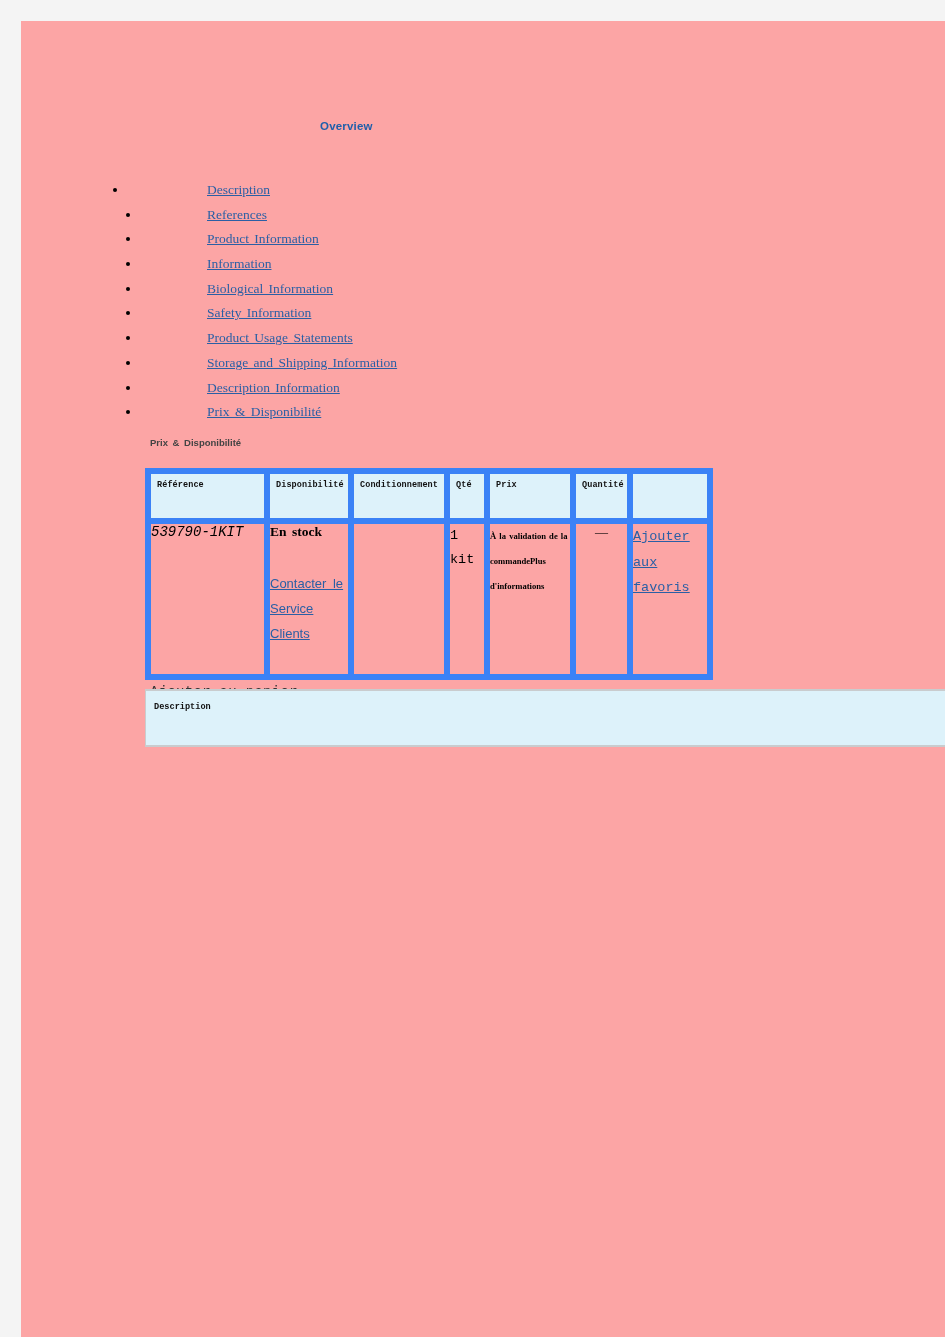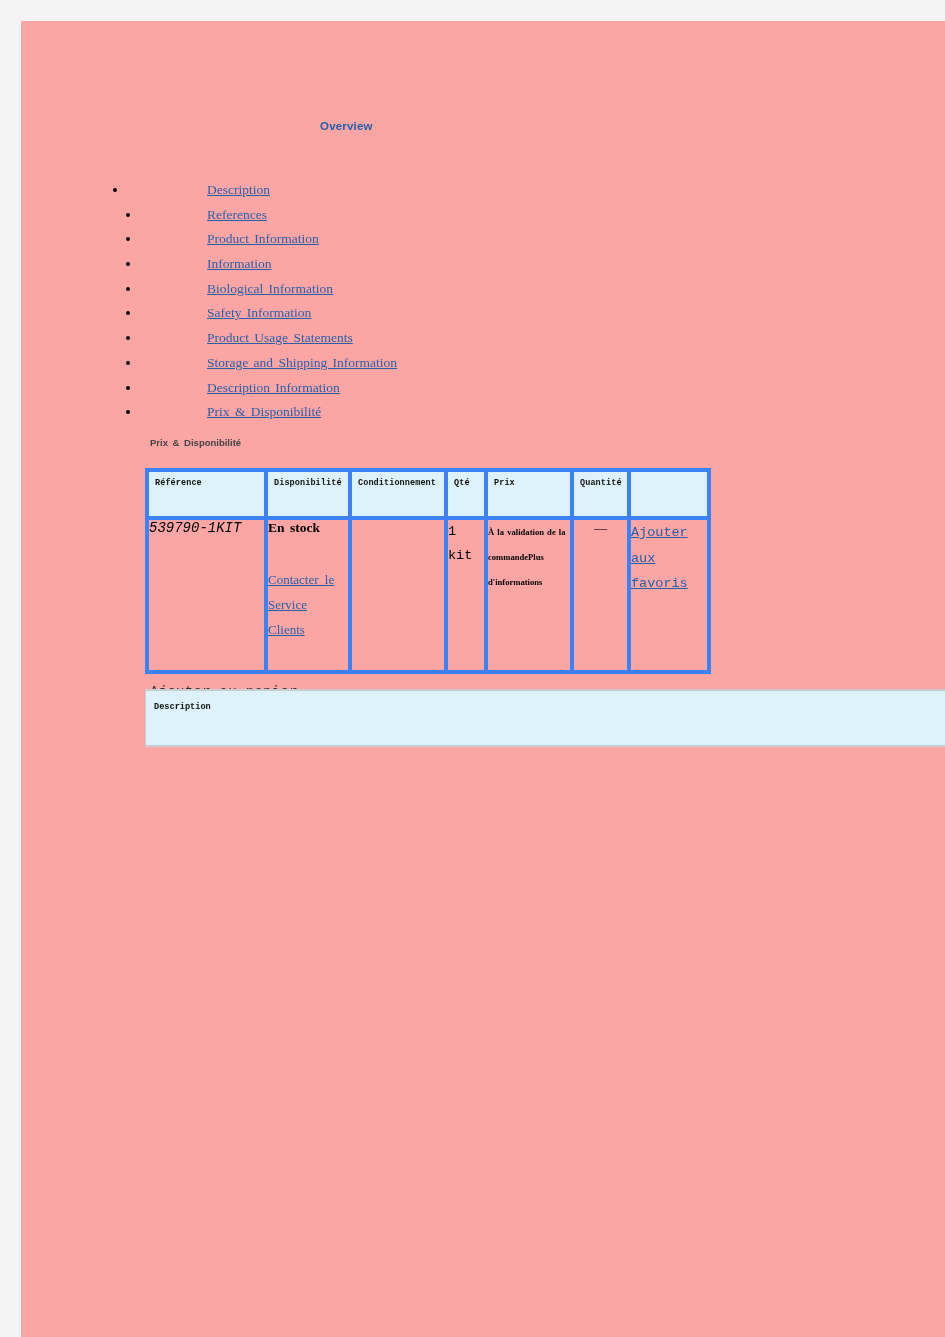--- a/index.html
+++ b/index.html
@@ -87,21 +87,21 @@
   .avail-table {
     position: absolute;
     left: 124px;
     top: 447px;
     width: 565px;
     border-collapse: collapse;
     table-layout: fixed;
   }
   .avail-table th,
   .avail-table td {
-    border: 4px solid #3b82f6;
+    border: 6px solid #3b82f6;
     vertical-align: top;
     padding: 0;
   }
   .avail-table thead th {
     background: #ddf2fa;
     height: 38px;
     font-family: "Liberation Mono", monospace;
     font-size: 8.5px;
     font-weight: bold;
     color: #111;
@@ -130,21 +130,21 @@
   .stock-state {
     font-family: "Liberation Serif", serif;
     font-size: 13.5px;
     font-weight: bold;
     color: #000;
     word-spacing: 2px;
   }
   .contact-link {
     display: inline-block;
     margin-top: 31px;
-    font-family: Liberation Serif, serif;
+    font-family: Liberation Sans, sans-serif;
     font-size: 13px;
     line-height: 25px;
     color: #2a5fa5;
     text-decoration: underline;
     word-spacing: 3px;
   }
   .cell-qte {
     font-family: "Liberation Mono", monospace;
     font-size: 13.5px;
     line-height: 24px;

